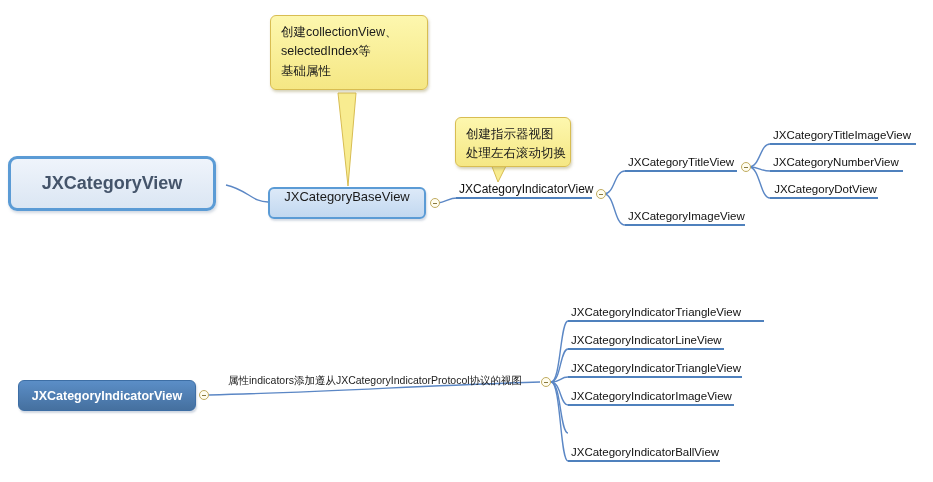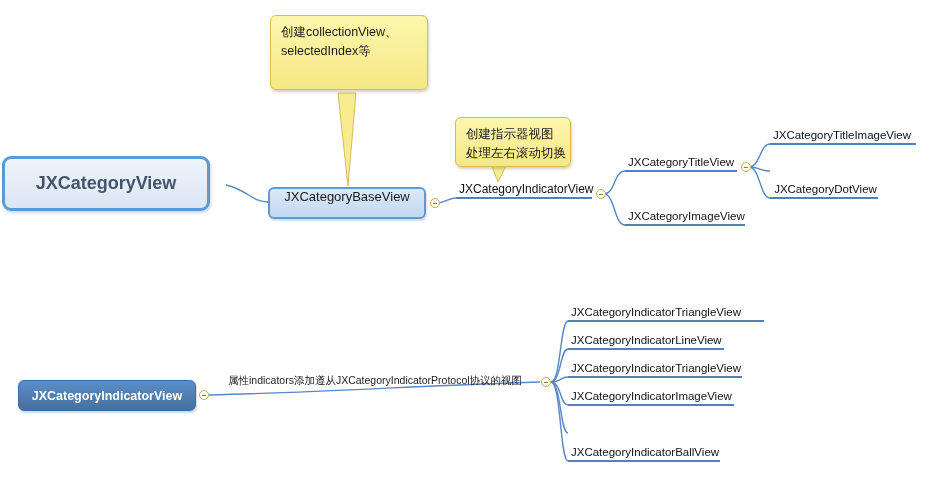--- a/index.html
+++ b/index.html
@@ -121,27 +121,28 @@
       <path d="M551,382 C561,382 560,377 568,377"></path>
       <path d="M551,382 C561,382 560,405 568,405"></path>
       <path d="M551,382 C561,382 560,433 568,433"></path>
       <path d="M551,382 C561,382 560,461 568,461"></path>
     </g>
 
     <polygon points="338,93 356,93 348,186" fill="#f8ec90" stroke="#d8bd52" stroke-width="1"></polygon>
     <polygon points="491,164 507,164 498,182" fill="#f8ec90" stroke="#d8bd52" stroke-width="1"></polygon>
   </svg>
 
-  <div class="root-node" style="left:2px;top:156px;width:208px;height:55px;">
+  <div class="root-node" style="left:8px;top:156px;width:208px;height:55px;">
     <span>JXCategoryView</span>
   </div>
 
   <div class="note" style="left:270px;top:15px;width:158px;height:75px;">
     <div>创建collectionView、</div>
     <div>selectedIndex等</div>
+    <div>基础属性</div>
   </div>
 
   <div class="box-node" style="left:268px;top:187px;width:158px;height:32px;">
     <span>JXCategoryBaseView</span>
   </div>
   <div class="collapse" style="left:430px;top:198px;"></div>
 
   <div class="note" style="left:455px;top:117px;width:116px;height:50px;">
     <div>创建指示器视图</div>
     <div>处理左右滚动切换</div>
@@ -157,20 +158,23 @@
   </div>
   <div class="collapse" style="left:741px;top:162px;"></div>
 
   <div class="twig" style="left:625px;top:209px;width:120px;">
     <span>JXCategoryImageView</span>
   </div>
 
   <div class="twig" style="left:770px;top:128px;width:146px;">
     <span>JXCategoryTitleImageView</span>
   </div>
+  <div class="twig" style="left:770px;top:155px;width:133px;">
+    <span>JXCategoryNumberView</span>
+  </div>
   <div class="twig" style="left:770px;top:182px;width:108px;text-align:center;">
     <span>JXCategoryDotView</span>
   </div>
 
   <div class="root-node-filled" style="left:18px;top:380px;width:178px;height:31px;">
     <span>JXCategoryIndicatorView</span>
   </div>
   <div class="collapse" style="left:199px;top:390px;"></div>
 
   <div class="edge-label" style="left:228px;top:374px;">属性indicators添加遵从JXCategoryIndicatorProtocol协议的视图</div>

